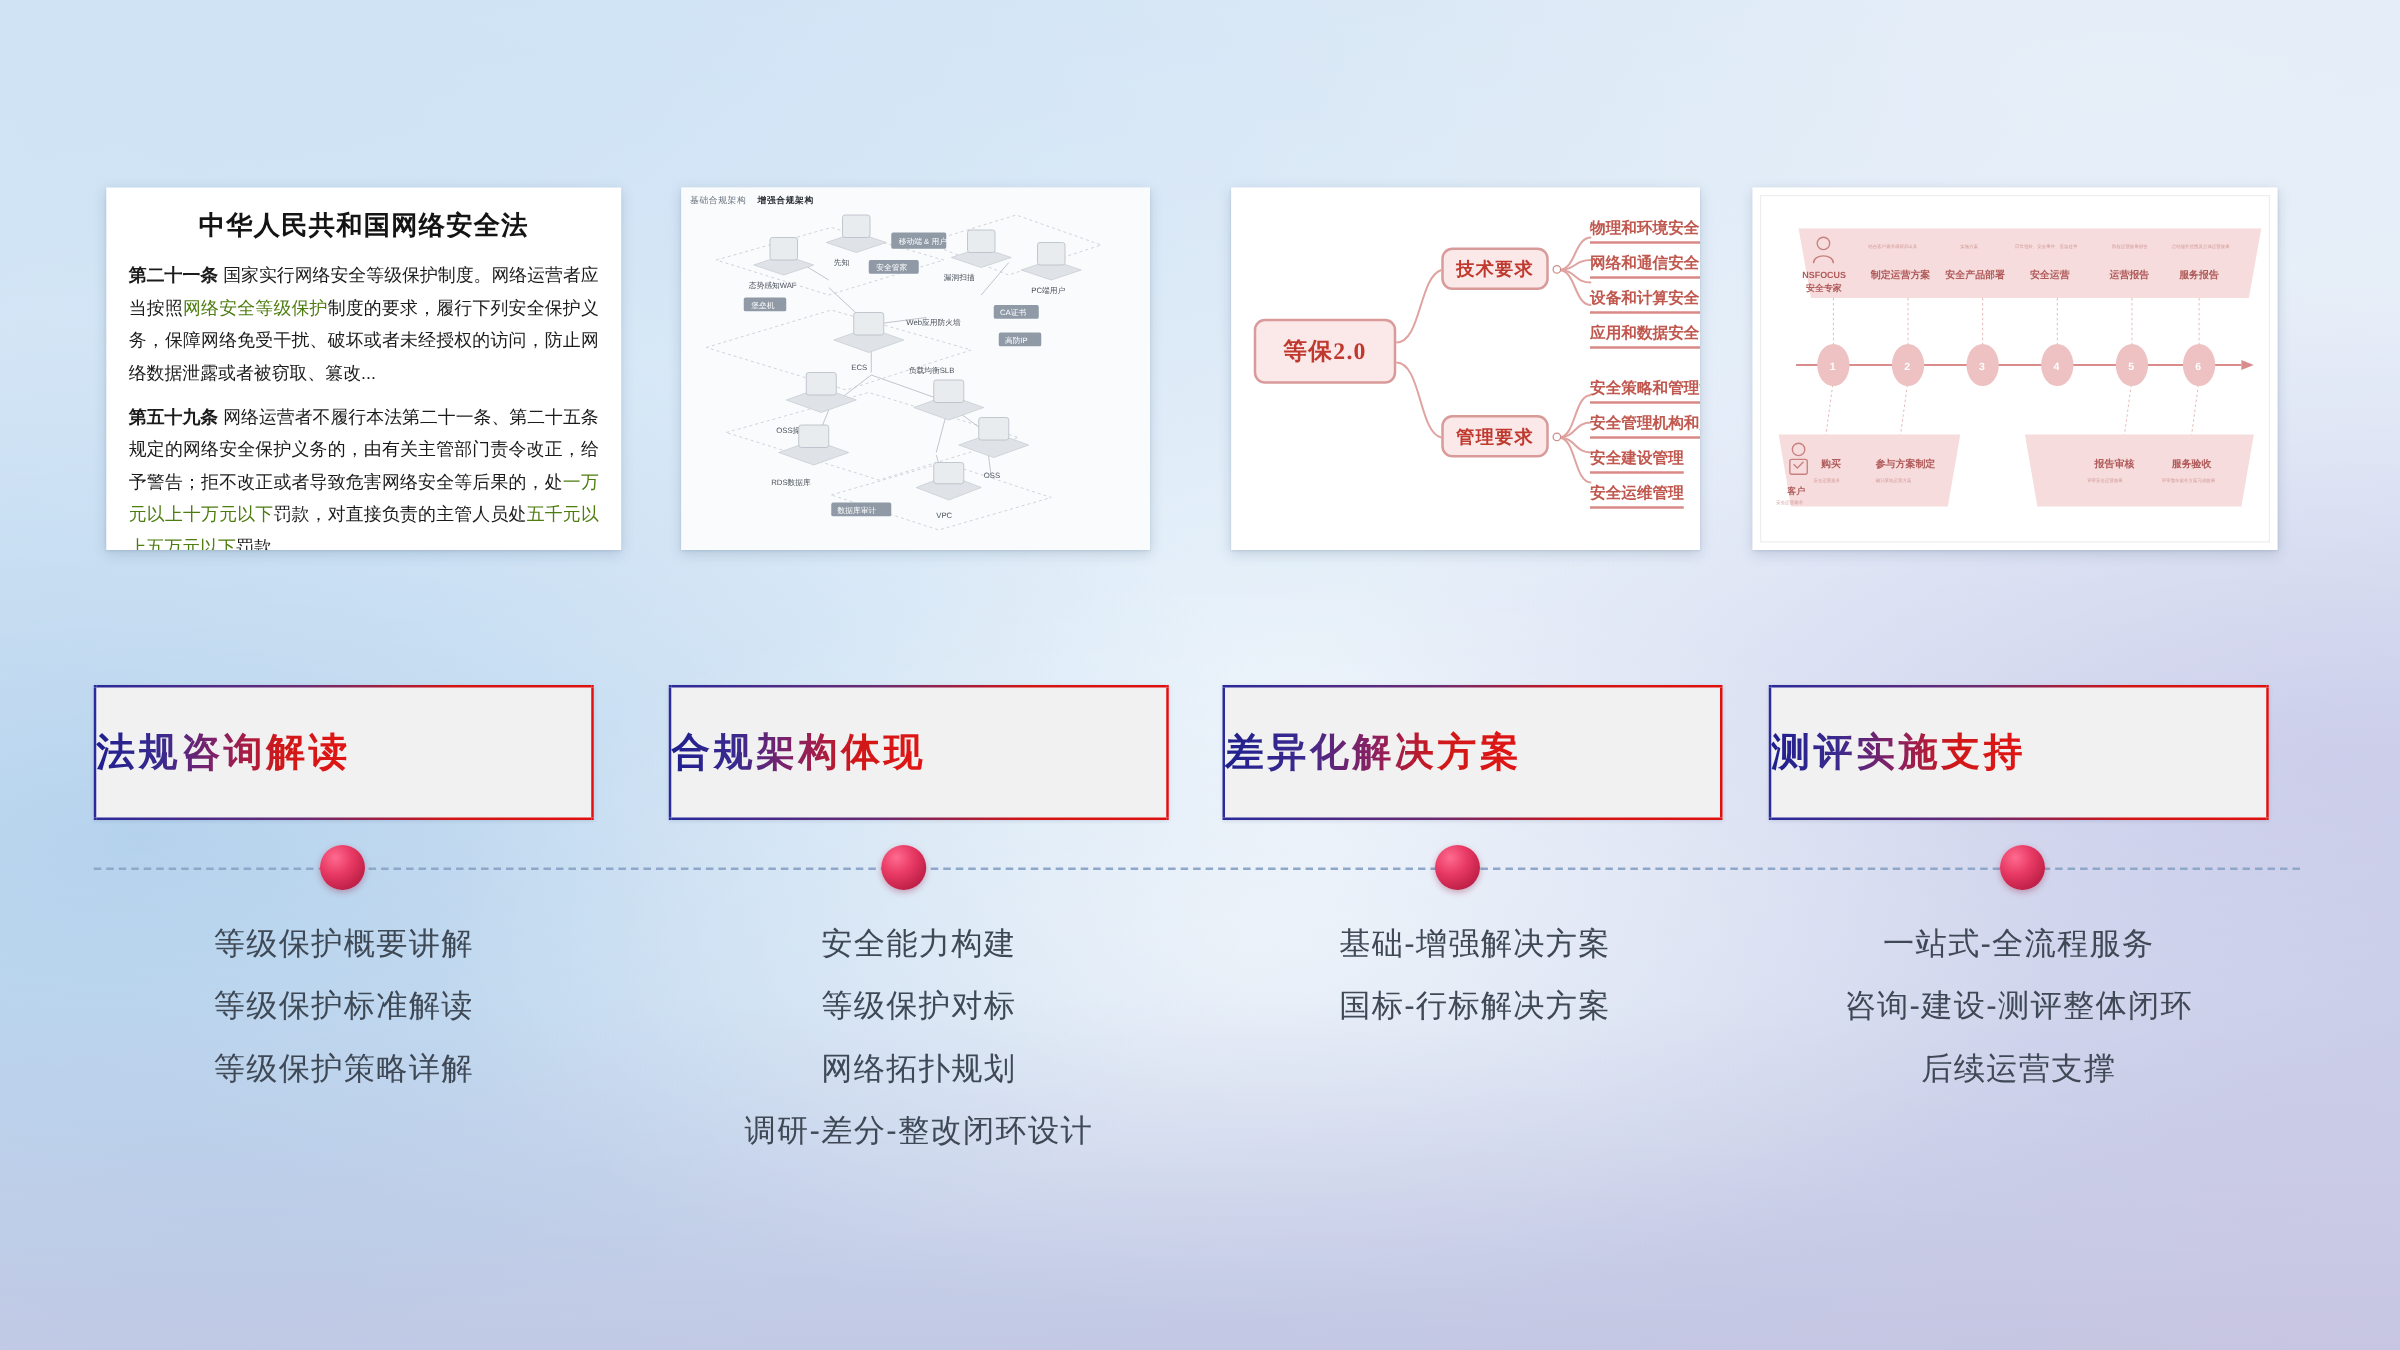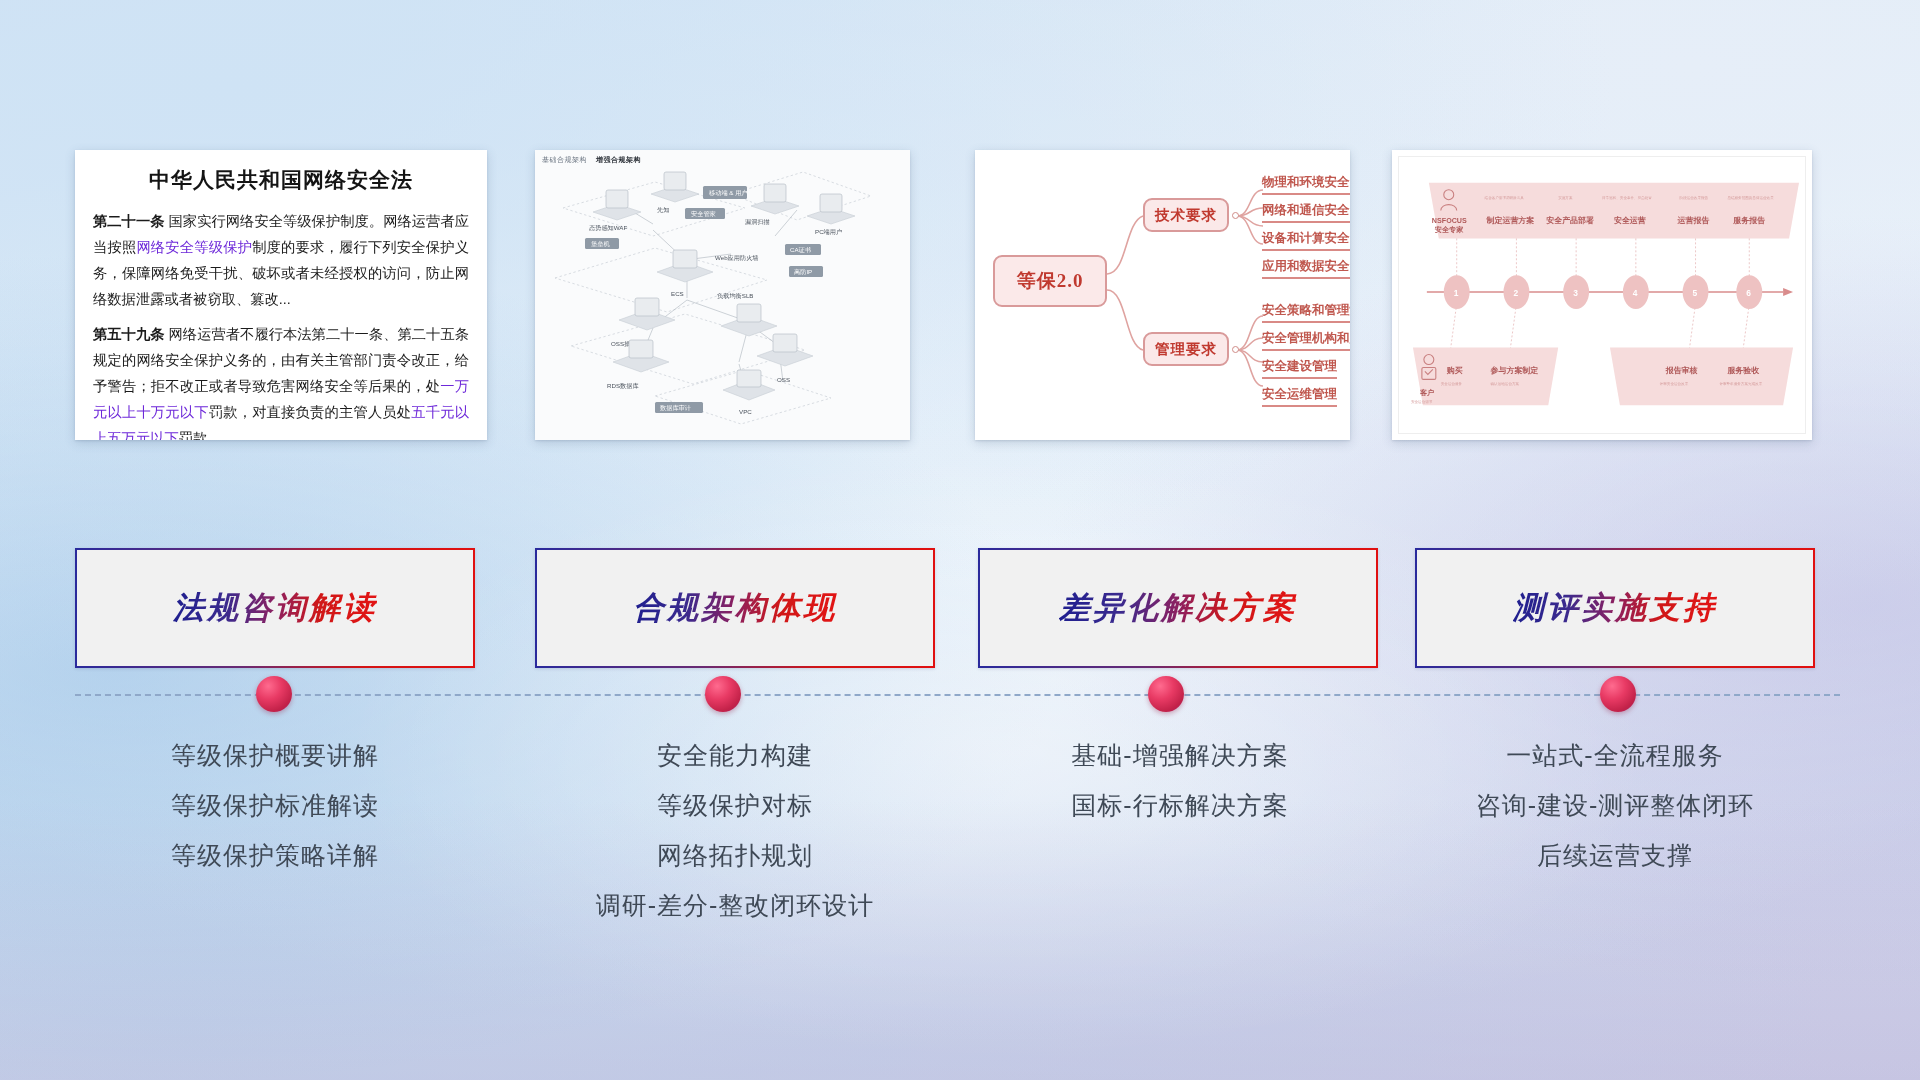--- a/index.html
+++ b/index.html
@@ -25,42 +25,42 @@
   }
   .bg-tint-left  { background:radial-gradient(70% 55% at 6% 62%, rgba(150,192,230,.55) 0%, rgba(150,192,230,0) 70%); }
   .bg-tint-right { background:radial-gradient(60% 50% at 97% 56%, rgba(190,186,226,.5) 0%, rgba(190,186,226,0) 72%); }
   .bg-tint-mid   { background:radial-gradient(46% 38% at 52% 70%, rgba(255,255,255,.42) 0%, rgba(255,255,255,0) 74%); }
   .bg-bottom     { background:linear-gradient(to top, rgba(186,176,214,.38) 0%, rgba(186,176,214,0) 26%); }
 
   
   #stage { position:absolute; inset:0; z-index:2; }
 
   
-  .cards { position:absolute; left:0; top:150px; width:1776px; height:295px; }
+  .cards { position:absolute; left:10px; top:150px; width:1776px; height:295px; }
   .card {
     position:absolute; top:0; height:290px;
     background:#fff;
     box-shadow:0 3px 10px rgba(60,85,120,.20), 0 1px 2px rgba(60,85,120,.16);
     overflow:hidden;
   }
   .card.c1 { left:75px;   width:412px; }
   .card.c2 { left:535px;  width:375px; }
   .card.c3 { left:975px;  width:375px; }
   .card.c4 { left:1392px; width:420px; }
 
   
   .law { padding:16px 18px 10px 18px; color:#1b1b1b; }
   .law-title {
     text-align:center; font-weight:bold; font-size:21px; letter-spacing:1px;
     margin-bottom:14px; color:#141414;
   }
   .law p { font-size:14.3px; line-height:1.82; text-align:justify; }
   .law p + p { margin-top:9px; }
   .law b { font-weight:bold;margin-top:48px; }
-  .hl { color:#6d28d9; }
+  .hl { color:#4d7c0f; }
 
   
   .arch { position:relative; width:100%; height:100%; background:#fafbfc; }
   .arch-head { position:absolute; left:7px; top:5px; font-size:7px; color:#6a7480; letter-spacing:.5px; }
   .arch-head span { margin-right:9px; }
   .arch-head .on { color:#2a2f36; font-weight:bold; }
   .arch svg { position:absolute; inset:0; width:100%; height:100%; }
   .a-lbl { font-size:6.2px; fill:#4a525c; font-family:"Liberation Sans",sans-serif; }
   .a-lbl-w { font-size:6.2px; fill:#ffffff; font-family:"Liberation Sans",sans-serif; }
   .a-box { fill:#8f9aa6; }
@@ -98,27 +98,26 @@
   .r-ell  { fill:#eec2c2; }
   .r-num  { fill:#ffffff; font-size:8.5px; font-weight:bold; font-family:"Liberation Sans",sans-serif; }
   .r-big  { fill:#b05a5a; font-size:8px; font-weight:bold; font-family:"Liberation Sans",sans-serif; }
   .r-sm   { fill:#d49a9a; font-size:3.6px; font-family:"Liberation Sans",sans-serif; }
   .r-brand{ fill:#b05a5a; font-size:7.2px; font-weight:bold; font-family:"Liberation Sans",sans-serif; }
   .r-ic   { fill:none; stroke:#c98080; stroke-width:1.1; }
 
   
   .heads { position:absolute; left:0; top:548px; width:1920px; height:92px; }
   .head-box {
-    position:absolute; top:0; height:120px;
+    position:absolute; top:0; height:108px;
     background:#f1f1f1;
-    display:flex; align-items:center; justify-content:center;
+    display:flex; align-items:center; 
     border-style:solid; border-width:2px;
     border-image:linear-gradient(to right,#2a2a9c 0%, #6a2a72 42%, #d41414 72%, #e01010 100%) 1;
     box-shadow:0 1px 3px rgba(50,70,110,.16);
-    font-style:italic;
   }
   .head-box.h1 { left:75px;   width:400px; }
   .head-box.h2 { left:535px;  width:400px; }
   .head-box.h3 { left:978px;  width:400px; }
   .head-box.h4 { left:1415px; width:400px; }
   .head-txt {
     font-size:31px; font-weight:bold; letter-spacing:3px;
     background:linear-gradient(to right,#1f1f8f 0%, #3b2a8e 26%, #8c2060 50%, #d01818 72%, #e21414 100%);
     -webkit-background-clip:text; background-clip:text; color:transparent;
     -webkit-text-fill-color:transparent;

